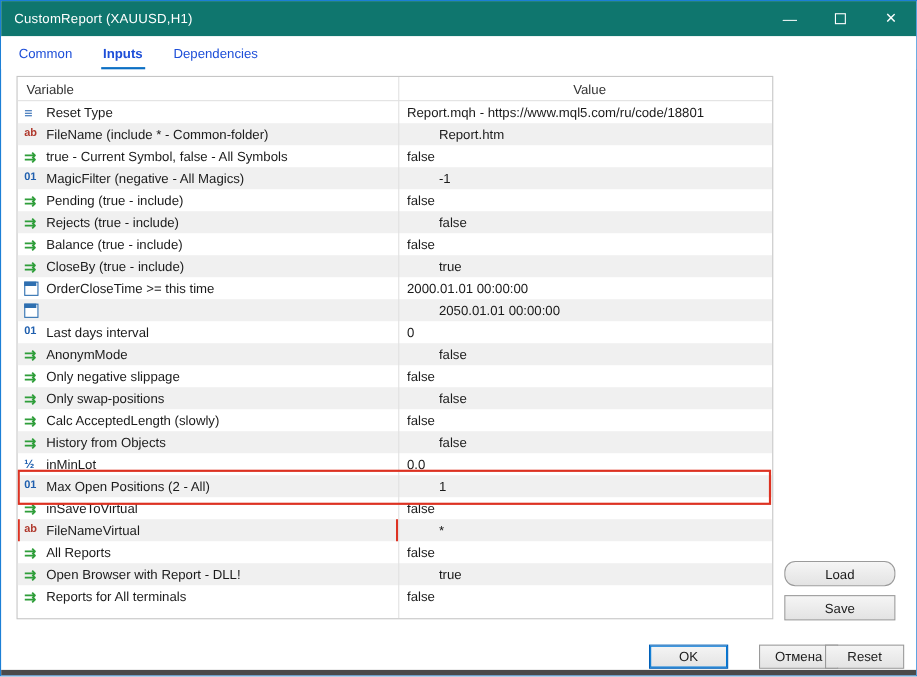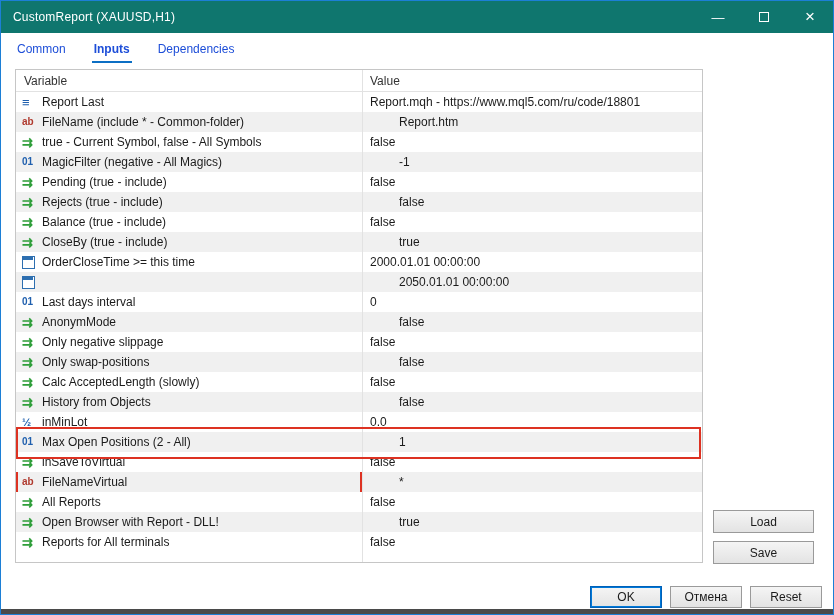--- a/index.html
+++ b/index.html
@@ -45,21 +45,21 @@
     width:688px; height:494px;
     border:1px solid #c6c6c6; background:#fff;
     overflow:hidden;
   }
   .col-divider {
     position:absolute; left:346px; top:0; bottom:0; width:1px;
     background:#e2e2e2; z-index:1;
   }
   .thead { display:flex; height:22px; align-items:center; border-bottom:1px solid #e2e2e2; color:#333; }
   .th-var { width:346px; padding-left:8px; }
-  .th-val { flex:1; padding-left:8px; }
+  .th-val { flex:1; padding-left:8px;text-align:center; }
   .trow { display:flex; height:20px; position:relative; }
   .trow.alt { background:#f0f0f0;gap:29px; }
   .cell { overflow:hidden; white-space:nowrap; display:flex; align-items:center; }
   .var-cell { width:346px; padding-left:6px; position:relative; }
   .val-cell { flex:1; padding-left:8px; }
   .var-label { margin-left:2px; }
   
   .picon {
     display:inline-flex; width:18px; min-width:18px; height:14px;
     align-items:center; justify-content:flex-start;
@@ -89,25 +89,25 @@
     border:2px solid #dd3222; z-index:6; pointer-events:none;
   }
   
   .btn {
     position:absolute;
     display:flex; align-items:center; justify-content:center;
     background:linear-gradient(#f5f5f5,#e3e3e3);
     border:1px solid #9a9a9a;
     font-size:12px; color:#1b1b1b; cursor:default;
   }
-  .btn-load { left:712px; top:509px; width:101px; height:23px; }
+  .btn-load { left:712px; top:509px; width:101px; height:23px;border-radius:10px; }
   .btn-save { left:712px; top:540px; width:101px; height:23px; }
   .btn-ok     { left:589px; top:585px; width:72px; height:22px;
                 border:1px solid #0060b8; box-shadow:inset 0 0 0 1px #0078d7; }
-  .btn-cancel { left:669px; top:585px; width:72px; height:22px; }
+  .btn-cancel { left:689px; top:585px; width:72px; height:22px; }
   .btn-reset  { left:749px; top:585px; width:72px; height:22px; }
   
   .screen-edge { position:absolute; left:0; right:0; bottom:0; height:5px; background:#4a4a4a; }
 </style>
 </head>
 <body>
 
 <div class="window">
 
   <div class="titlebar">
@@ -134,21 +134,21 @@
   <div class="ptable">
     <div class="col-divider"></div>
     <div class="thead">
       <div class="th-var">Variable</div>
       <div class="th-val">Value</div>
     </div>
     <div>
         <div class="trow">
           <div class="cell var-cell">
             <span class="picon picon-enum">≡</span>
-            <span class="var-label">Report Last</span>
+            <span class="var-label">Reset Type</span>
           </div>
           <div class="cell val-cell">Report.mqh - https://www.mql5.com/ru/code/18801</div>
         </div>
         <div class="trow alt">
           <div class="cell var-cell">
             <span class="picon picon-string">ab</span>
             <span class="var-label">FileName (include * - Common-folder)</span>
           </div>
           <div class="cell val-cell">Report.htm</div>
         </div>

